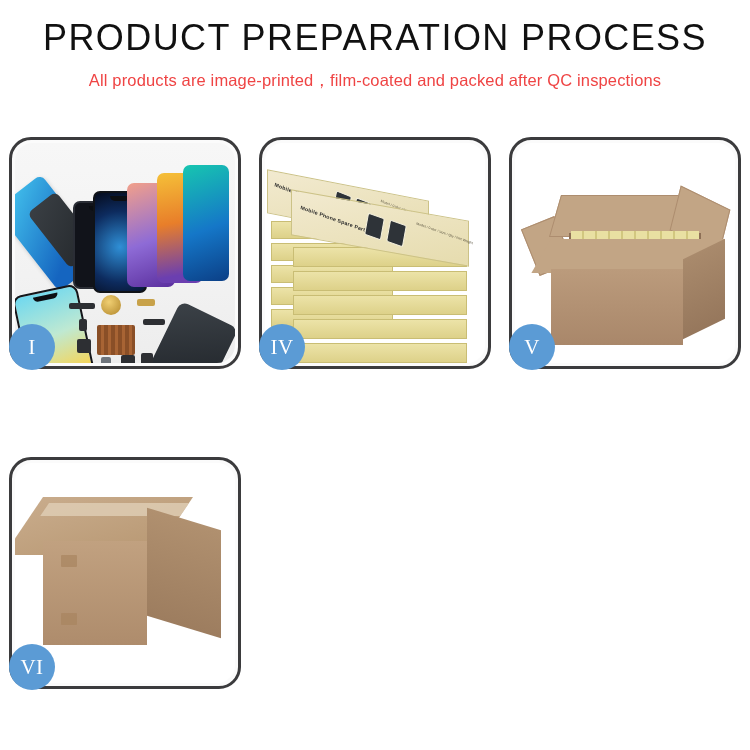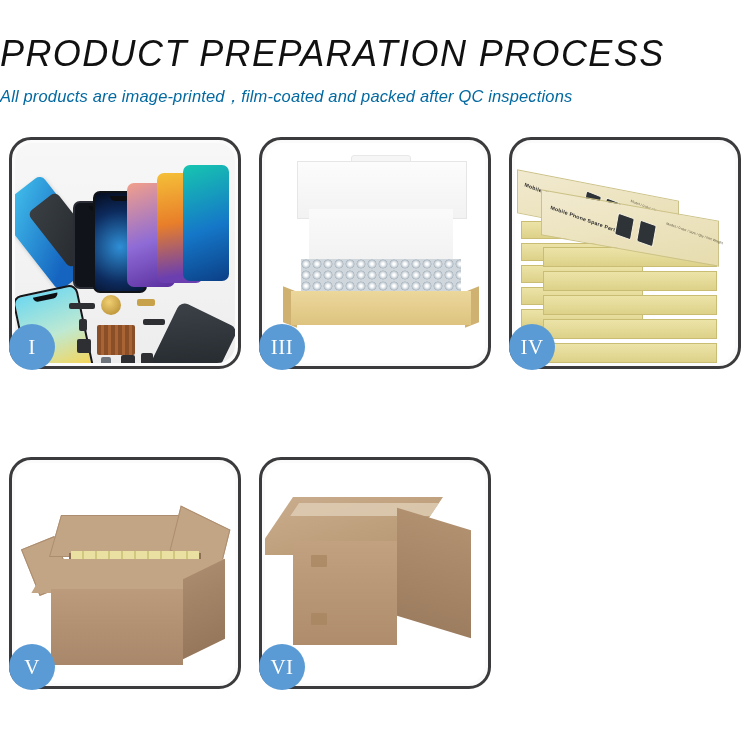--- a/index.html
+++ b/index.html
@@ -1,27 +1,27 @@
 <!DOCTYPE html>
 <html><head>
 <meta charset="utf-8">
 <style>
   html,body{margin:0;padding:0;}
   body{
     width:750px;height:750px;background:#ffffff;
     font-family:"Liberation Sans",sans-serif;
     overflow:hidden;position:relative;
   }
-  .header{padding-top:36px;font-style:italic;}
+  .header{text-align:center;padding-top:20px;}
   .title{
     font-size:36px;font-weight:400;color:#111111;
     letter-spacing:1.4px;line-height:1;white-space:nowrap;
   }
   .subtitle{
-    font-size:16.5px;color:#0369a1;margin-top:14px;
+    font-size:16.5px;color:#ef4444;margin-top:14px;
     letter-spacing:.15px;white-space:nowrap;font-weight:400;
   }
   .grid{
     position:absolute;left:9px;top:137px;
     width:732px;
     display:grid;
     grid-template-columns:repeat(3,232px);
     grid-template-rows:repeat(2,232px);
     column-gap:18px;row-gap:88px;
   }
@@ -146,32 +146,20 @@
       <div class="part" style="left:62px;top:196px;width:14px;height:14px;"></div>
       <div class="part" style="left:86px;top:214px;width:10px;height:16px;background:#6f757c;"></div>
       <div class="part" style="left:106px;top:212px;width:14px;height:12px;"></div>
       <div class="part" style="left:126px;top:210px;width:12px;height:14px;"></div>
       <div class="part" style="left:64px;top:176px;width:8px;height:12px;"></div>
     </div>
     <div class="badge">I</div>
   </div>
 
 
-  <div class="panel">
-    <div class="stage p3">
-      <div class="lidtab"></div>
-      <div class="lid"></div>
-      <div class="inner"></div>
-      <div class="foam"></div>
-      <div class="boxleft"></div>
-      <div class="boxright"></div>
-      <div class="boxfront"></div>
-    </div>
-    <div class="badge">III</div>
-  </div>
 
   <div class="panel">
     <div class="stage p4">
       <div class="sbox" style="left:6px;top:78px;width:120px;height:16px;"></div>
       <div class="sbox" style="left:6px;top:100px;width:120px;height:16px;"></div>
       <div class="sbox" style="left:6px;top:122px;width:120px;height:16px;"></div>
       <div class="sbox" style="left:6px;top:144px;width:120px;height:16px;"></div>
       <div class="sbox" style="left:6px;top:166px;width:120px;height:16px;"></div>
 
       <div class="slid" style="left:2px;top:42px;width:160px;height:42px;transform:skewY(11deg);">

